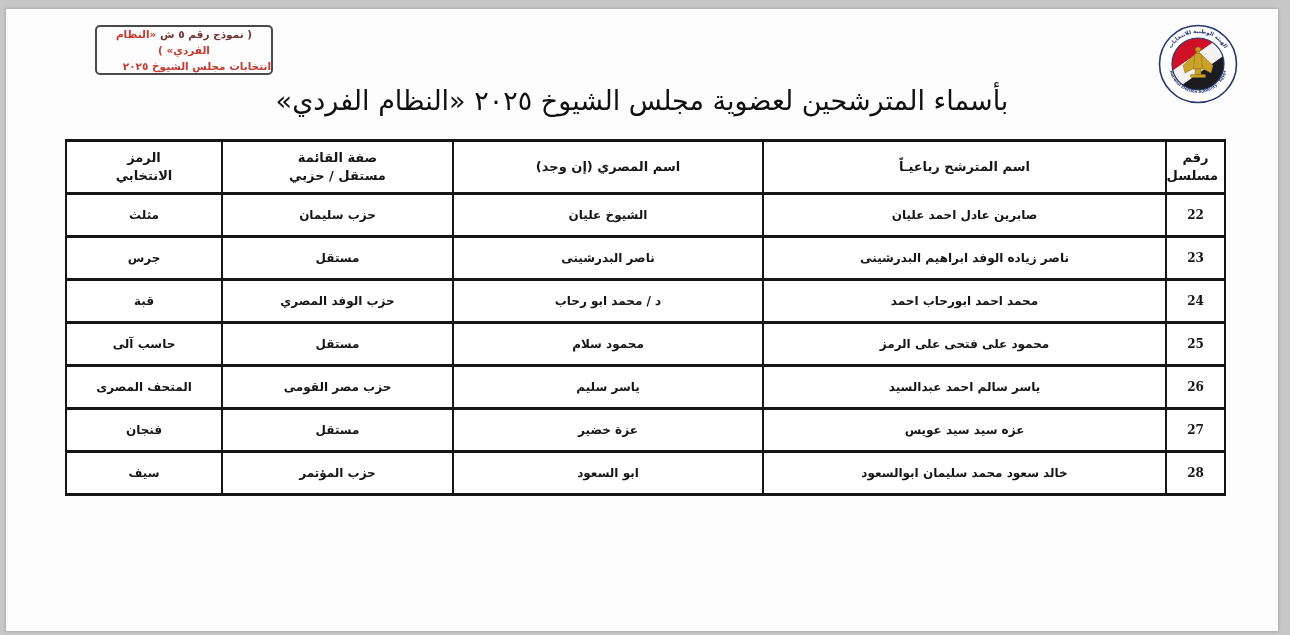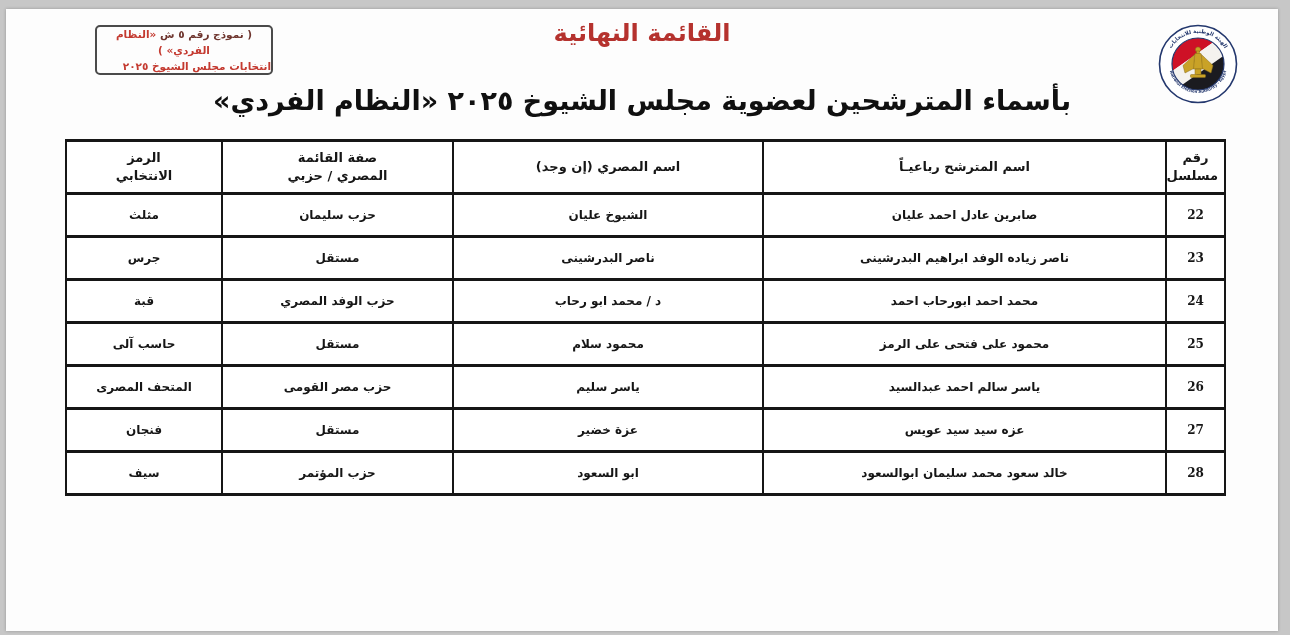--- a/index.html
+++ b/index.html
@@ -26,21 +26,21 @@
   .form-box .l1-prefix { color:#6e352e; }
   .form-box .l1-red   { color:#c43a30; }
   .form-box .l2       { color:#c43a30;text-align:right; }
 
   .red-title {
     position:absolute; left:0; right:0; top:10px;
     text-align:center; color:#b5322e; font-weight:bold; font-size:24px;
   }
   .main-title {
     position:absolute; left:0; right:0; top:76px;
-    text-align:center; color:#101010; font-weight:bold; font-size:27px;
+    text-align:center; color:#101010; font-weight:normal; font-size:27px;
   }
 
   .logo { position:absolute; left:1152px; top:15px; width:80px; height:80px; }
 
   
   .table-wrap { position:absolute; left:59px; top:130px; }
   table.candidates {
     width:1159px; table-layout:fixed; border-collapse:collapse; direction:rtl;
     background:#fff;
   }
@@ -59,21 +59,20 @@
 
 <div class="page">
 
   <div class="form-box">
     <div>
       <span class="l1-prefix">( نموذج رقم ٥ ش </span><span class="l1-red">«النظام الفردي» )</span>
     </div>
     <div class="l2">انتخابات مجلس الشيوخ ٢٠٢٥</div>
   </div>
 
-  <div class="red-title">القائمة النهائية</div>
 
   <div class="main-title">بأسماء المترشحين لعضوية مجلس الشيوخ ٢٠٢٥ «النظام الفردي»</div>
 
   <svg class="logo" viewBox="0 0 80 80" aria-hidden="true">
     <defs>
       <clipPath id="innerClip">
           <circle cx="40" cy="40" r="26"></circle>
         </clipPath>
       <path id="arcTop" d="M 9,40 A 31,31 0 0 1 71,40" fill="none"></path>
       <path id="arcBot" d="M 11,40 A 29,29 0 0 0 69,40" fill="none"></path>
@@ -121,21 +120,21 @@
             <div>مسلسل</div>
           </th>
           <th>
             <div>اسم المترشح رباعيـاً</div>
           </th>
           <th>
             <div>اسم المصري (إن وجد)</div>
           </th>
           <th>
             <div>صفة القائمة</div>
-            <div>المصري / حزبي</div>
+            <div>مستقل / حزبي</div>
           </th>
           <th>
             <div>الرمز</div>
             <div>الانتخابي</div>
           </th>
         </tr>
       </thead>
       <tbody>
           <tr>
     <td class="c-serial">22</td>

